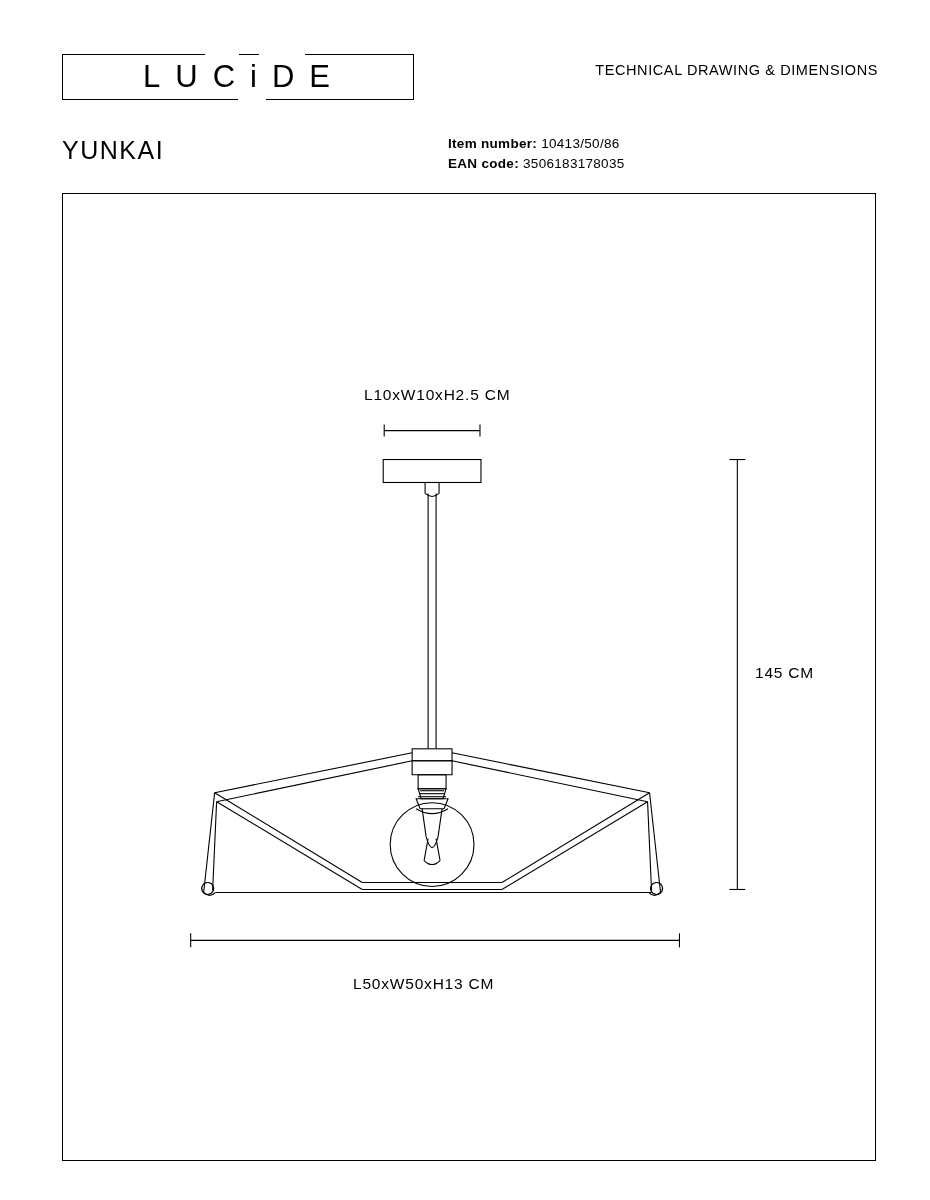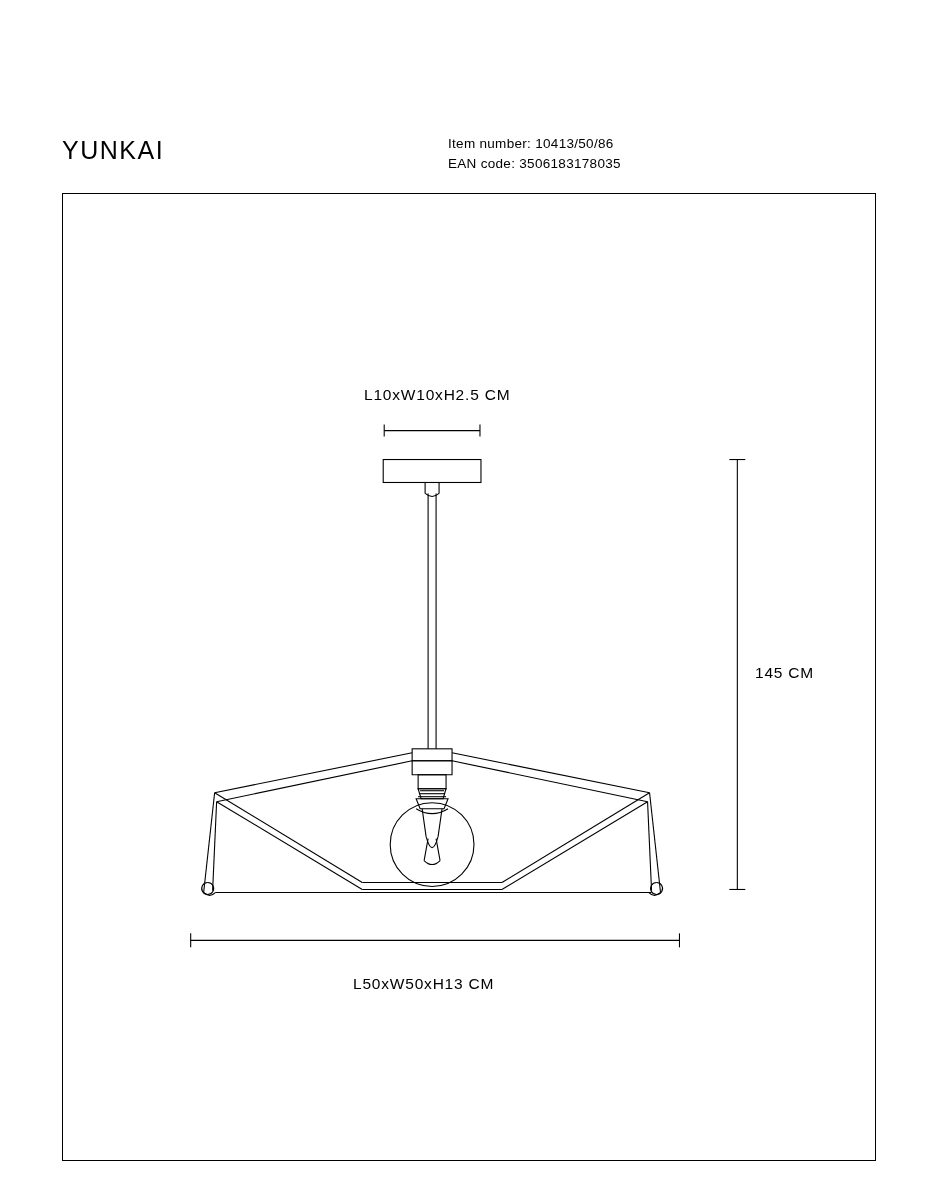--- a/index.html
+++ b/index.html
@@ -76,21 +76,21 @@
     letter-spacing: 1.5px;
   }
   .codes {
     position: absolute;
     left: 448px;
     top: 134px;
     font-size: 13.5px;
     line-height: 20px;
     letter-spacing: 0.3px;
   }
-  .codes .lbl { font-weight: normal; }
+  .codes .lbl { font-weight: bold; }
 
   
   .frame {
     position: absolute;
     left: 62px;
     top: 193px;
     width: 814px;
     height: 968px;
     border: 1px solid #000;
     box-sizing: border-box;
@@ -111,20 +111,27 @@
     left: 0;
     top: 0;
     width: 100%;
     height: 100%;
   }
 </style>
 </head>
 <body>
 
 <div class="header">
+  <div class="logo-box">
+    <div class="logo-text">LUCiDE</div>
+    <div class="logo-gap g1"></div>
+    <div class="logo-gap g2"></div>
+    <div class="logo-gap g3"></div>
+  </div>
+  <div class="header-title">TECHNICAL DRAWING &amp; DIMENSIONS</div>
 </div>
 
 <div class="product-name">YUNKAI</div>
 
 <div class="codes">
   <div>
     <span class="lbl">Item number:</span>
     <span>10413/50/86</span>
   </div>
   <div>

